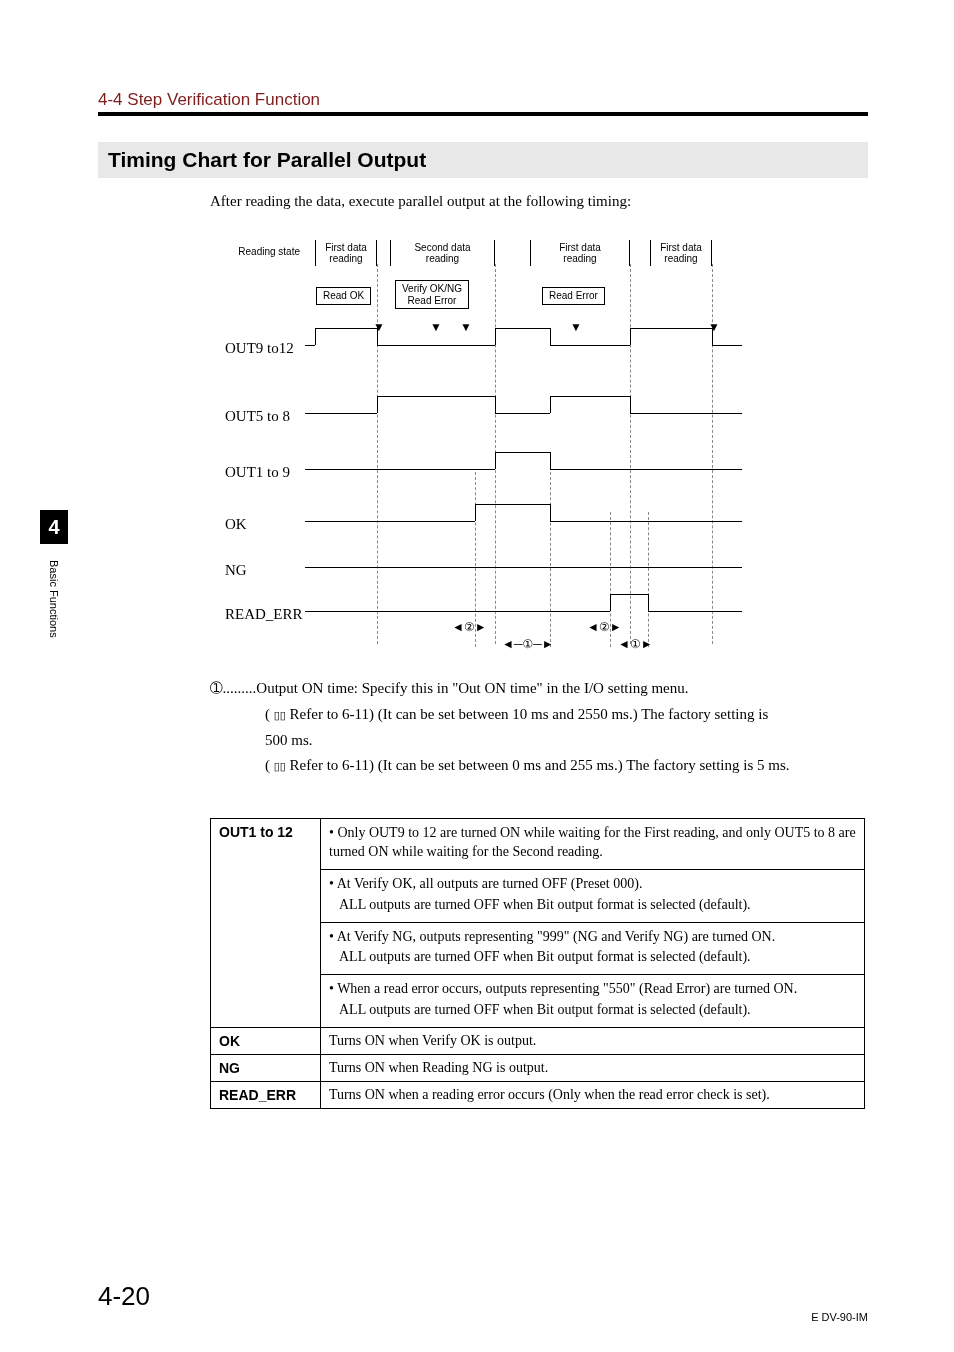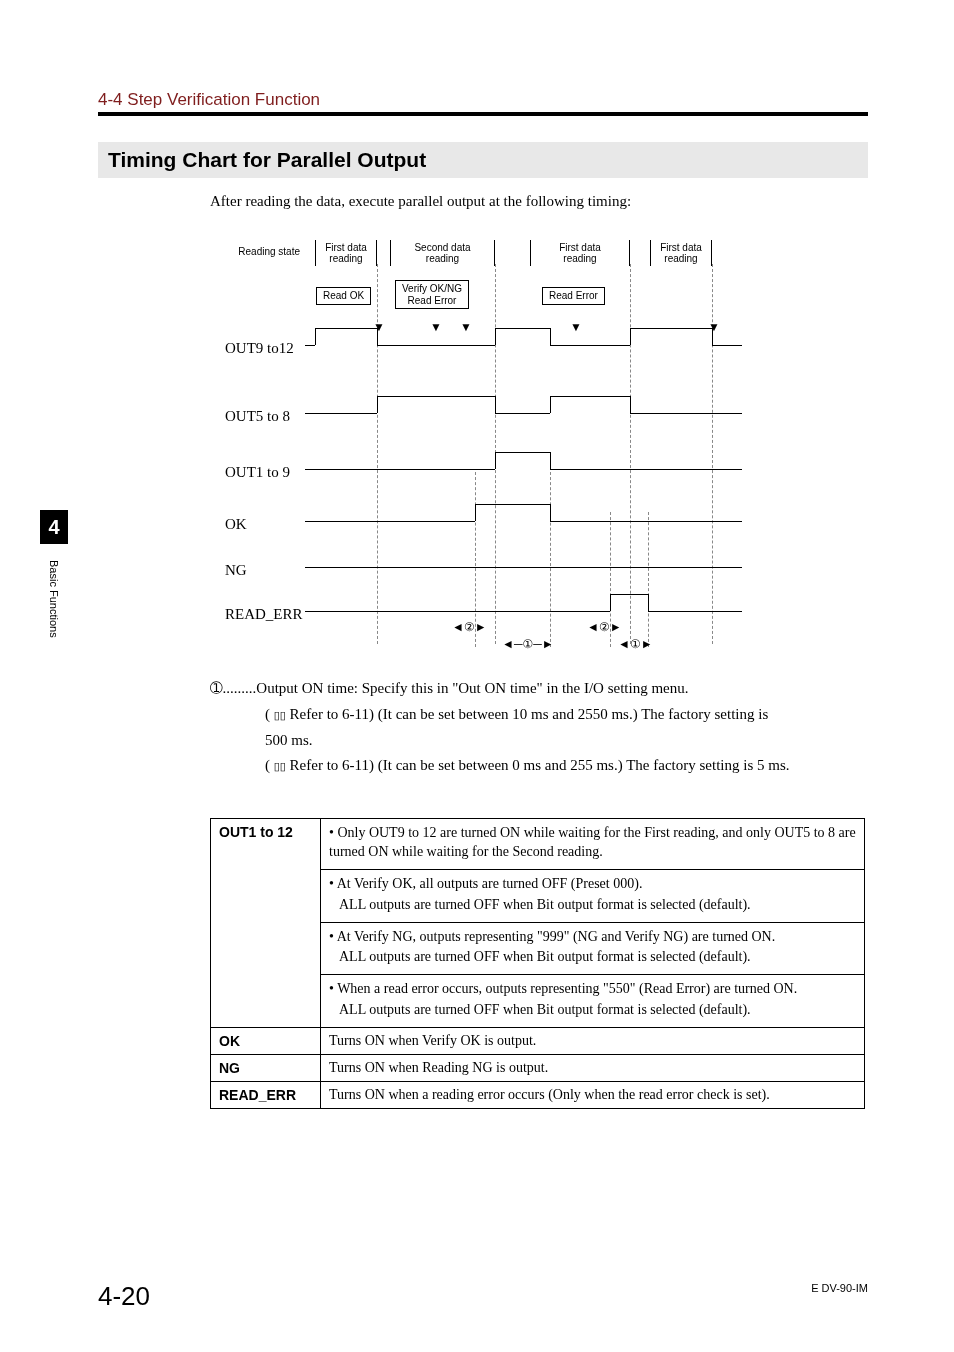--- a/index.html
+++ b/index.html
@@ -153,21 +153,21 @@
   }
   .footer-left {
     position: absolute;
     bottom: 40px;
     left: 98px;
     font-family: Arial, Helvetica, sans-serif;
     font-size: 26px;
   }
   .footer-right {
     position: absolute;
-    bottom: 58px;
+    bottom: 29px;
     right: 86px;
     font-family: Arial, Helvetica, sans-serif;
     font-size: 11px;
   }
   .arrow-down {
     position: absolute;
     font-size: 12px;
   }
   .harrow-dbl {
     position: absolute;

